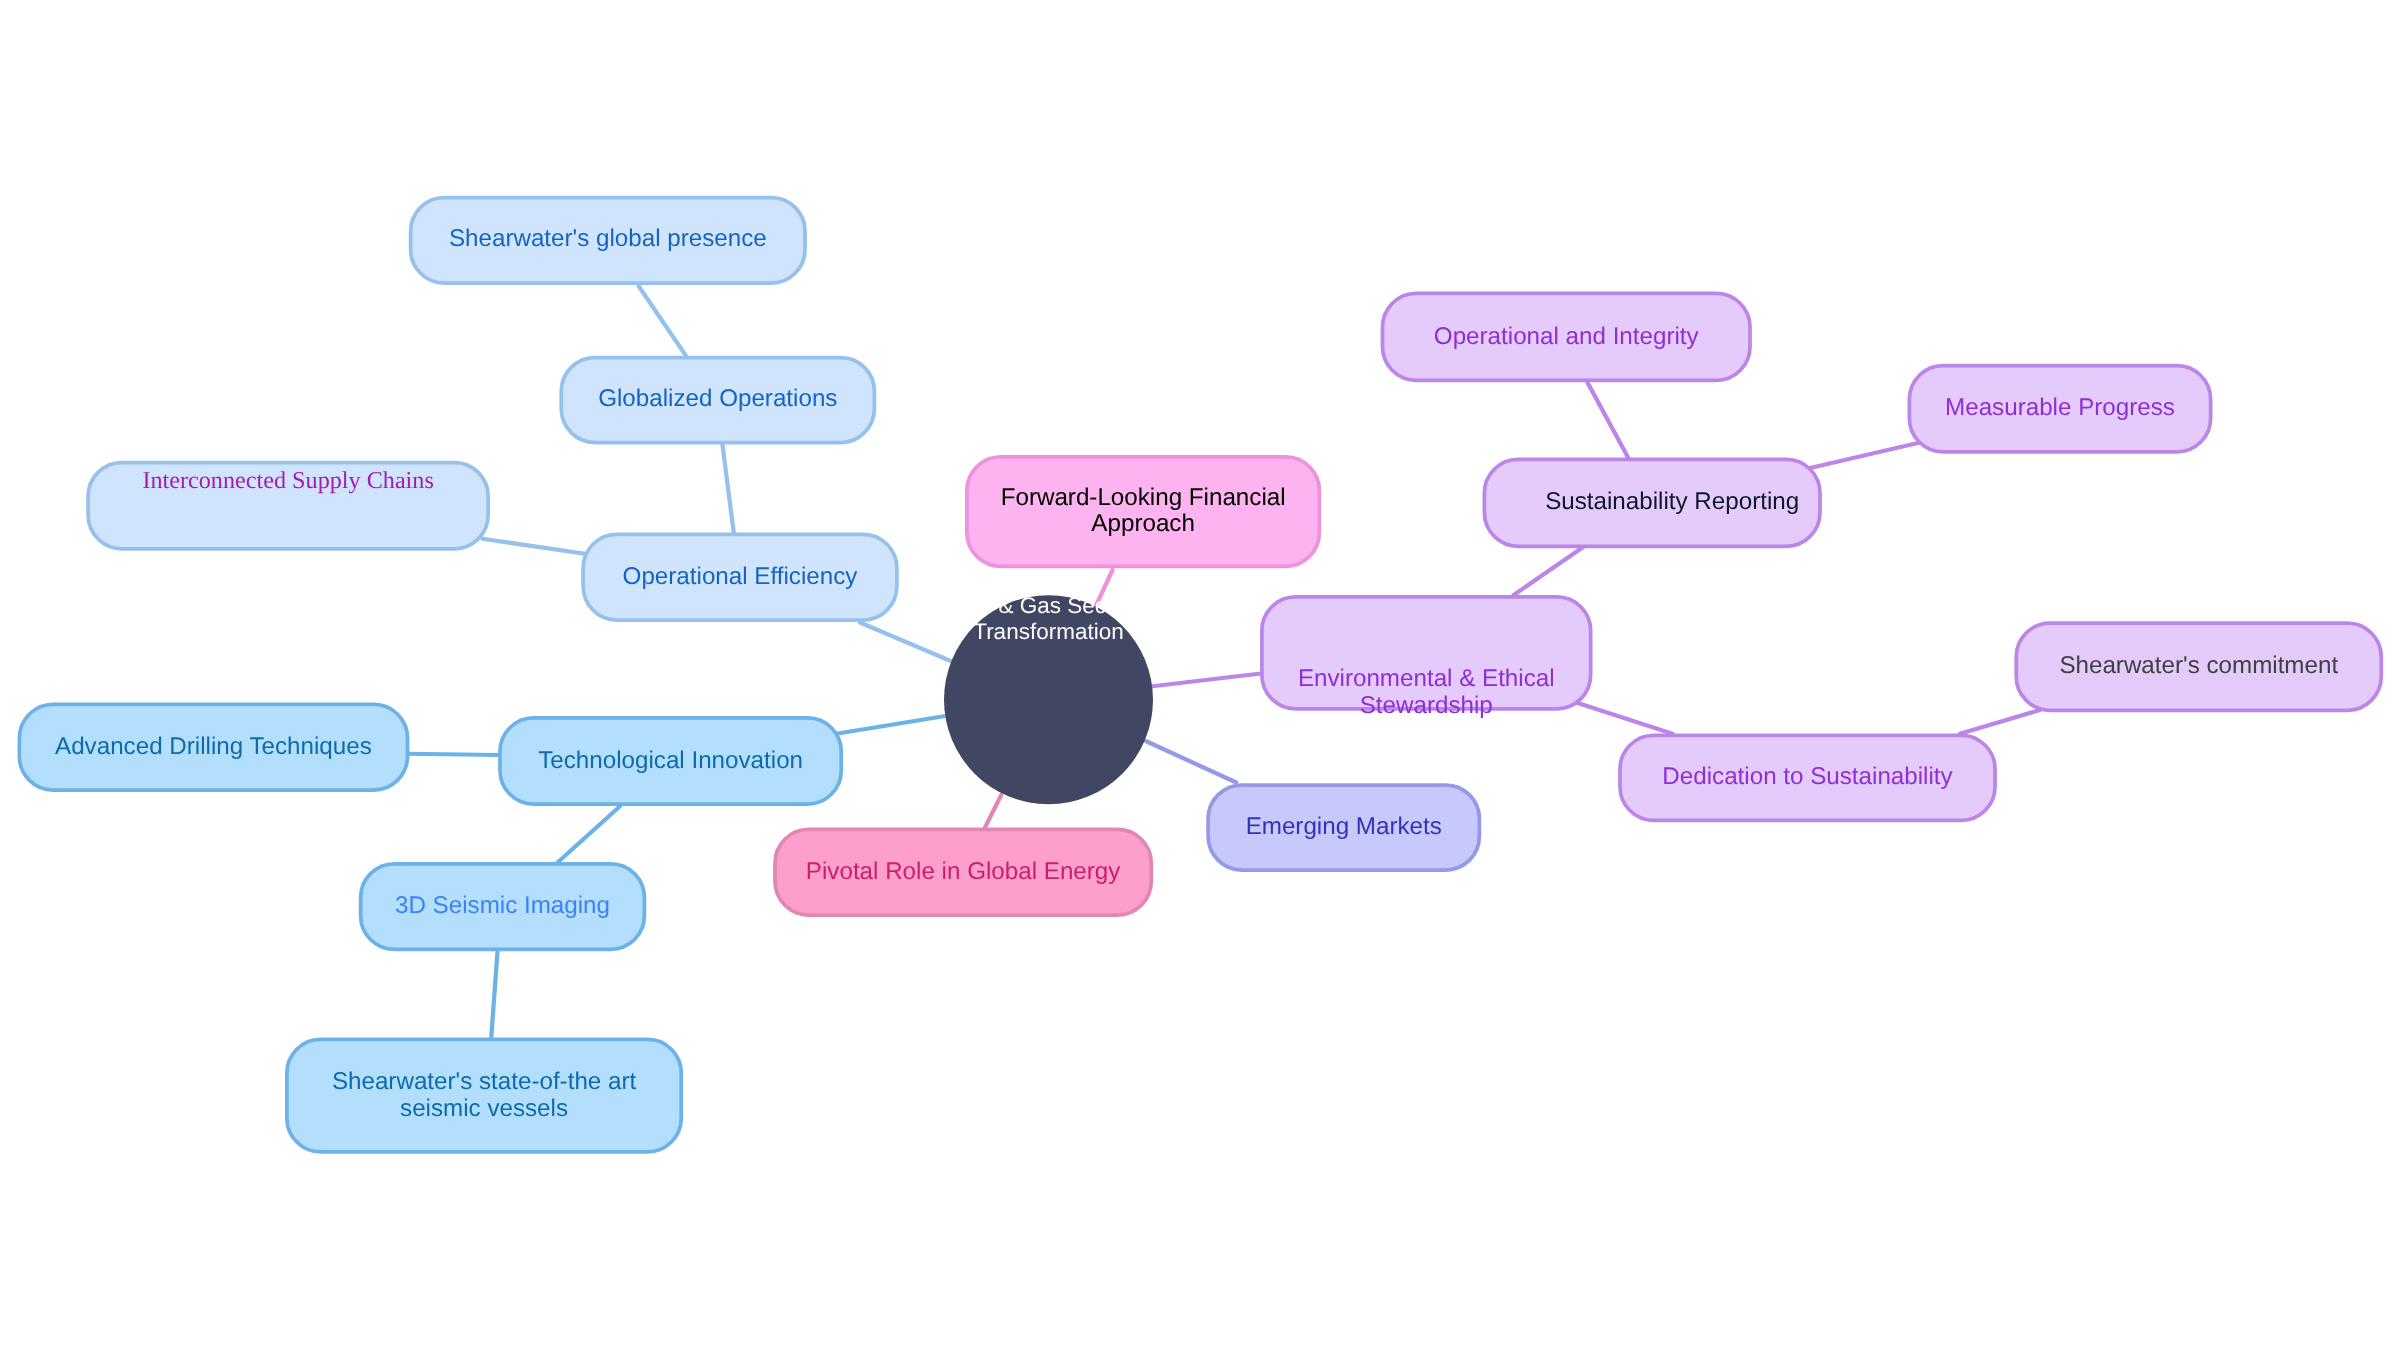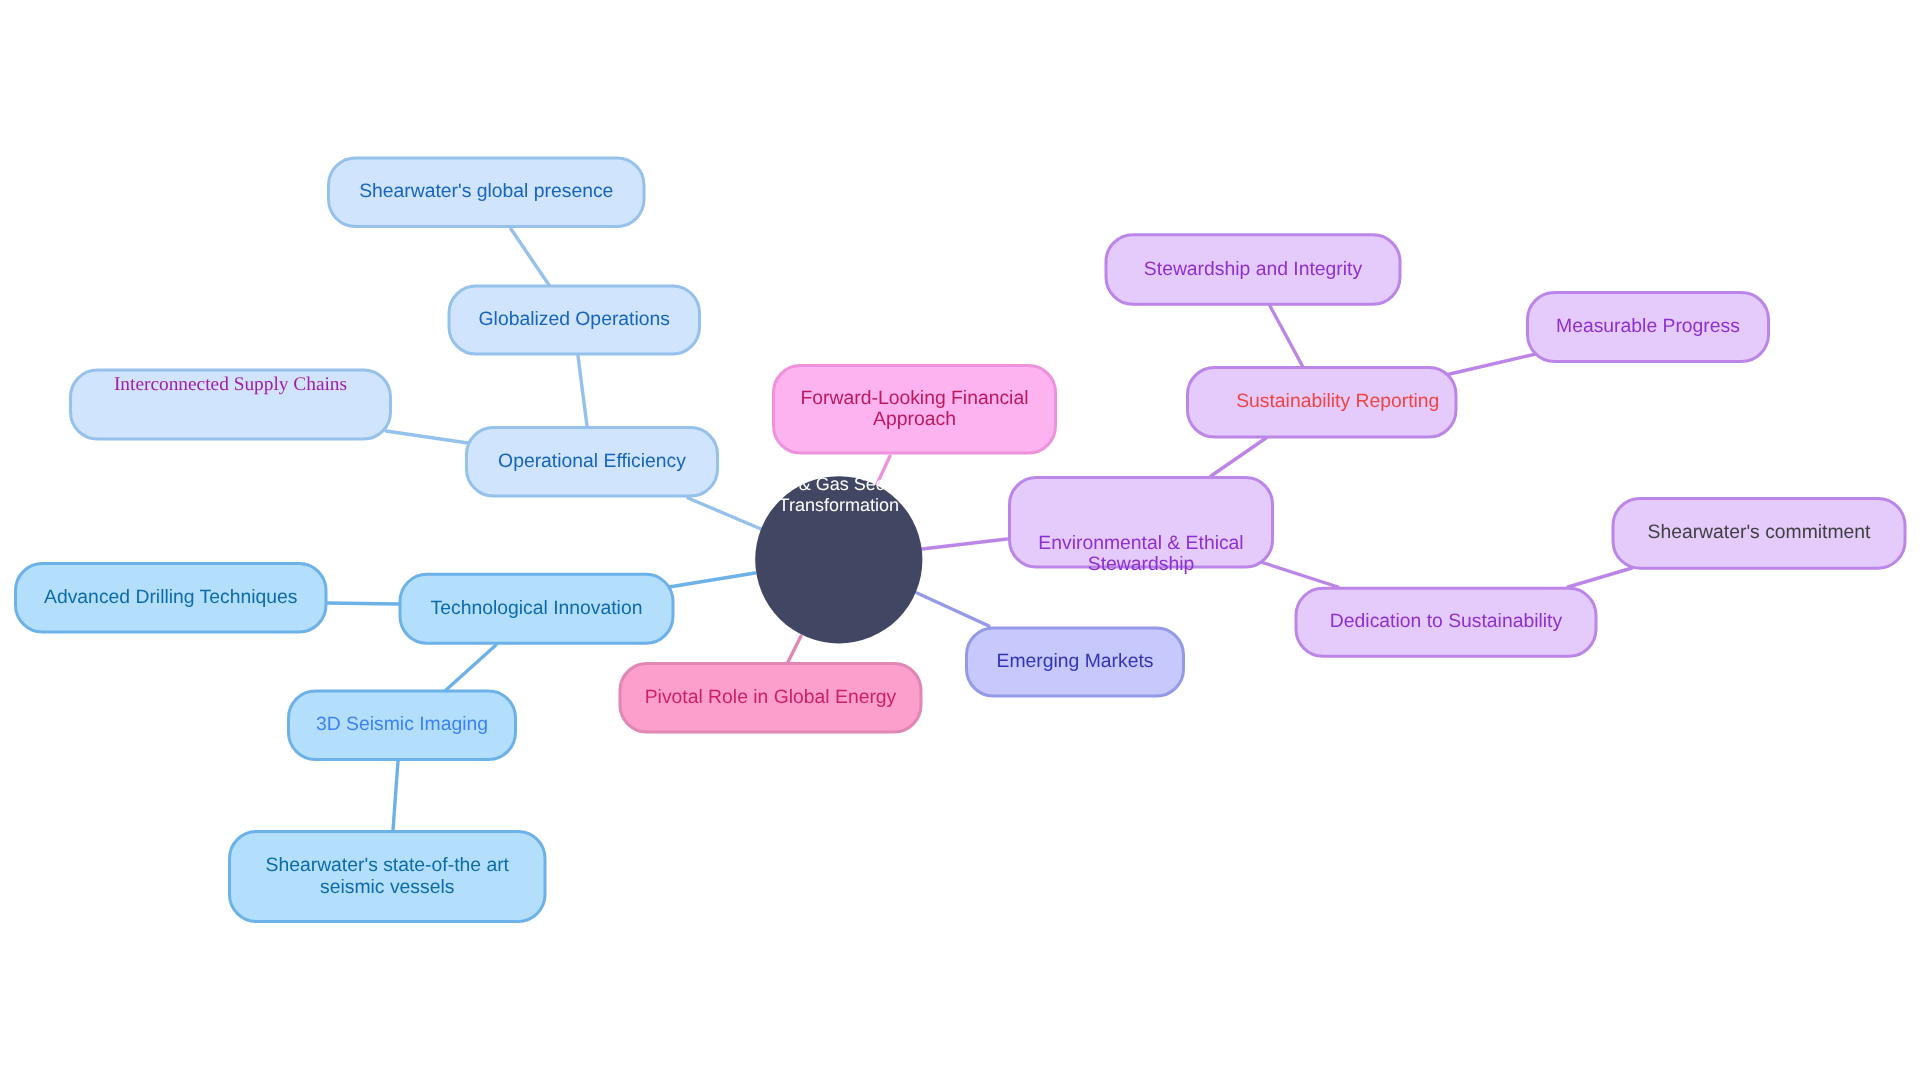--- a/index.html
+++ b/index.html
@@ -101,21 +101,21 @@
       <div class="mm-lines">
         <span class="mm-line-text">3D Seismic Imaging</span>
       </div>
     </div>
     <div class="mm-node-label" style="left: 228px; top: 830px; width: 318.5px; height: 93px; color: rgb(13, 107, 171);">
       <div class="mm-lines">
         <span class="mm-line-text">Shearwater's state-of-the art</span>
         <span class="mm-line-text">seismic vessels</span>
       </div>
     </div>
-    <div class="mm-node-label" style="left: 772px; top: 364px; width: 285px; height: 90.5px; color: #be185d;">
+    <div class="mm-node-label" style="left: 772px; top: 364px; width: 285px; height: 90.5px; color: #000000;">
       <div class="mm-lines">
         <span class="mm-line-text">Forward-Looking Financial</span>
         <span class="mm-line-text">Approach</span>
       </div>
     </div>
     <div class="mm-node-label" style="left: 618.5px; top: 662px; width: 304px; height: 71.5px; color: rgb(204, 31, 104);">
       <div class="mm-lines">
         <span class="mm-line-text">Pivotal Role in Global Energy</span>
       </div>
     </div>
@@ -125,24 +125,24 @@
       </div>
     </div>
     <div class="mm-node-label" style="left: 1008px; top: 476px; width: 266px; height: 92.5px; color: rgb(142, 47, 210); margin-top: 32px;">
       <div class="mm-lines">
         <span class="mm-line-text">Environmental &amp; Ethical</span>
         <span class="mm-line-text">Stewardship</span>
       </div>
     </div>
     <div class="mm-node-label" style="left: 1104.5px; top: 233.2px; width: 297px; height: 72.6px; color: rgb(142, 47, 210);">
       <div class="mm-lines">
-        <span class="mm-line-text">Stewardship and Integrity</span>
+        <span class="mm-line-text">Operational and Integrity</span>
       </div>
     </div>
-    <div class="mm-node-label" style="left: 1186px; top: 366px; width: 271.5px; height: 72.5px; color: #ef4444; padding-left: 32px;">
+    <div class="mm-node-label" style="left: 1186px; top: 366px; width: 271.5px; height: 72.5px; color: #0f172a; padding-left: 32px;">
       <div class="mm-lines">
         <span class="mm-line-text">Sustainability Reporting</span>
       </div>
     </div>
     <div class="mm-node-label" style="left: 1526px; top: 291px; width: 244px; height: 72px; color: rgb(142, 47, 210);">
       <div class="mm-lines">
         <span class="mm-line-text">Measurable Progress</span>
       </div>
     </div>
     <div class="mm-node-label" style="left: 1294.5px; top: 586.8px; width: 303px; height: 71px; color: rgb(142, 47, 210);">

